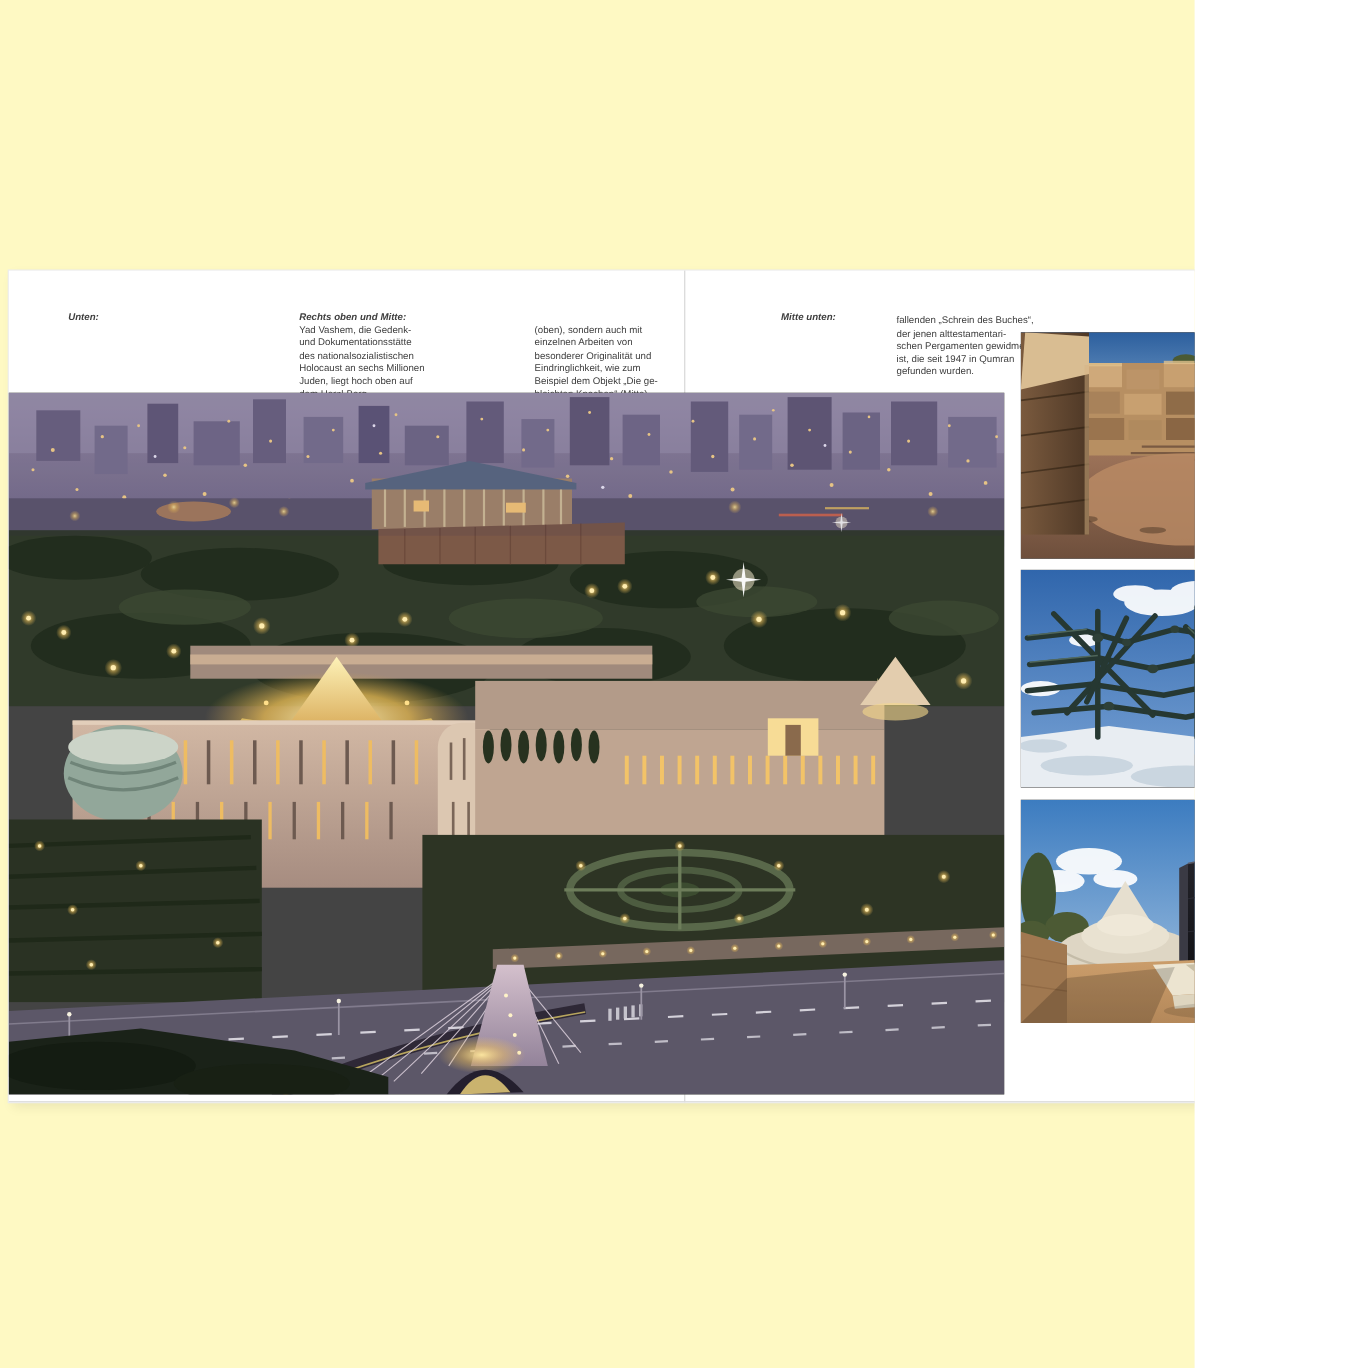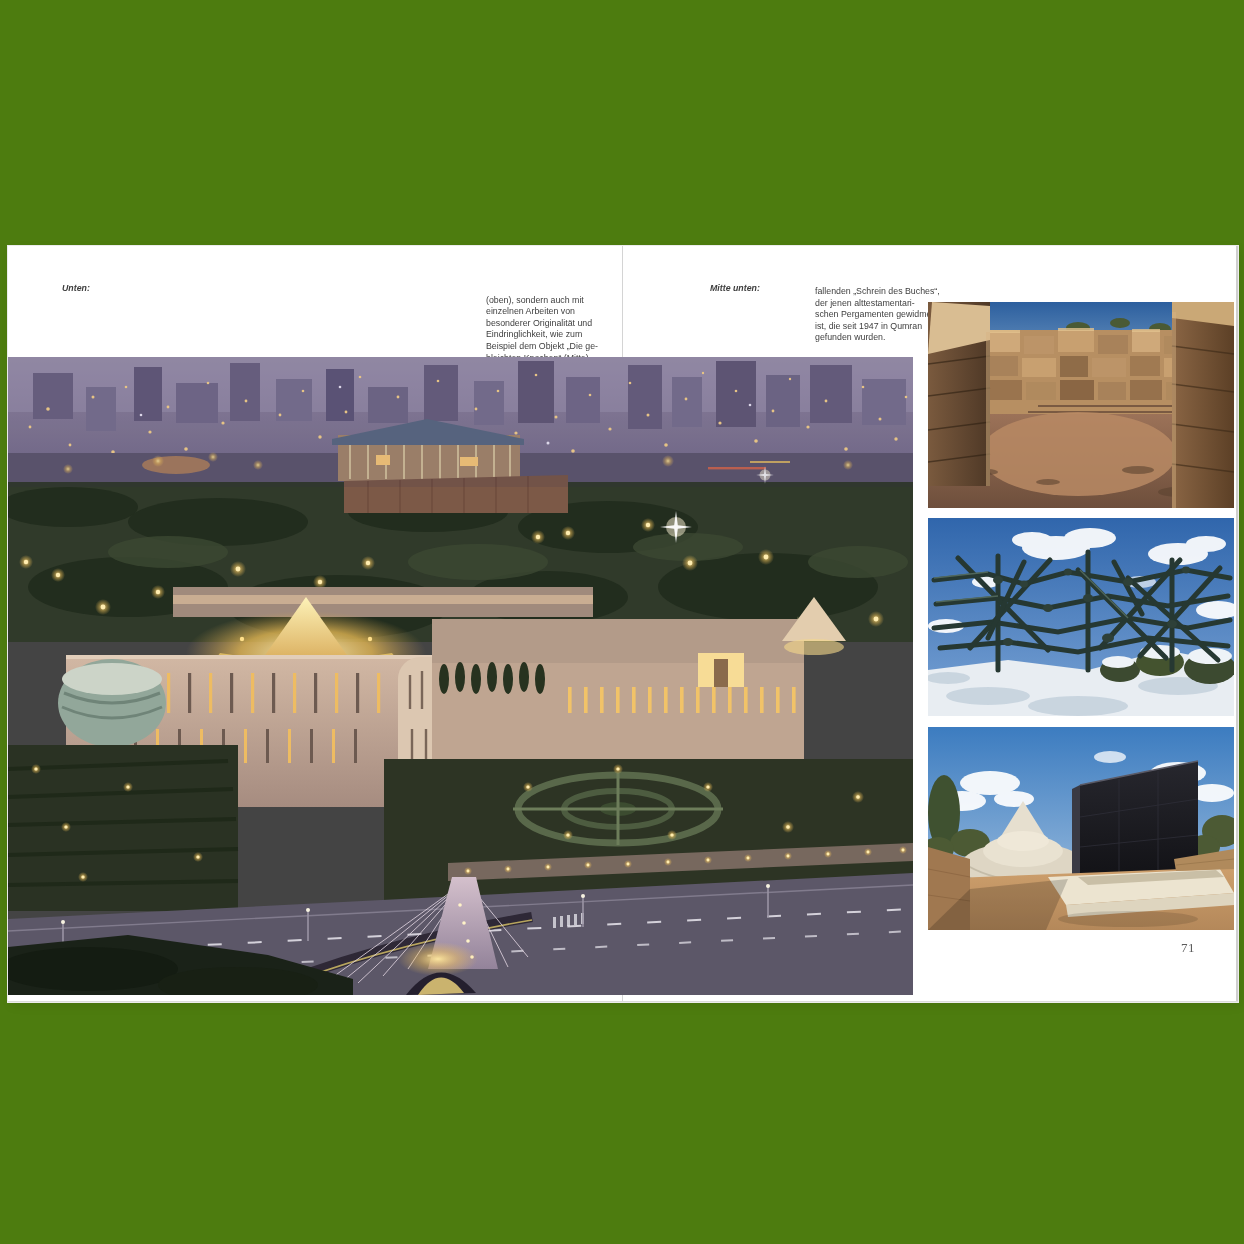--- a/index.html
+++ b/index.html
@@ -1,17 +1,17 @@
 <!DOCTYPE html>
 <html><head>
 <meta charset="utf-8">
 <style>
   html,body{margin:0;padding:0;background:#ffffff;width:1244px;height:1244px;
     font-family:"Liberation Sans",sans-serif;}
-  .stage{position:relative;width:1244px;height:1244px;background:#4d7c0f;overflow:hidden;}
+  .stage{position:relative;width:1086px;height:1244px;background:#fef9c3;overflow:hidden;}
   .spread{position:absolute;left:8px;top:246px;width:1230px;height:756px;background:#ffffff;
     box-shadow:0 0 0 1px #ececec, 3px 4px 10px rgba(0,0,0,.08);}
   .gutter{position:absolute;left:614px;top:0;width:1px;height:756px;background:#d4d4d4;}
   .edge-right{position:absolute;right:0;top:0;width:2px;height:756px;background:#cfcfcf;}
   .edge-bottom{position:absolute;left:0;bottom:0;width:1230px;height:1px;background:#dcdcdc;}
   .caption{position:absolute;color:#3e3e3e;font-size:8.8px;line-height:11.6px;}
   .cap-head{font-style:italic;font-weight:bold;display:block;}
   .cap-body{white-space:pre-line;display:block;}
   .photo{position:absolute;overflow:hidden;background:#444;}
   .photo svg{display:block;width:100%;height:100%;}
@@ -31,20 +31,29 @@
 </head>
 <body>
 
 <div class="stage">
   <div class="spread">
 
     <div class="gutter"></div>
 
     <div class="caption" id="cap1">
       <span class="cap-head">Unten:</span>
+    </div>
+    <div class="caption" id="cap2">
+      <span class="cap-head">Rechts oben und Mitte:</span>
+      <span class="cap-body">Yad Vashem, die Gedenk-
+und Dokumentationsstätte
+des nationalsozialistischen
+Holocaust an sechs Millionen
+Juden, liegt hoch oben auf
+dem Herzl-Berg.</span>
     </div>
     <div class="caption" id="cap4">
       <span class="cap-body">(oben), sondern auch mit
 einzelnen Arbeiten von
 besonderer Originalität und
 Eindringlichkeit, wie zum
 Beispiel dem Objekt „Die ge-
 bleichten Knochen“ (Mitte).</span>
     </div>
 

